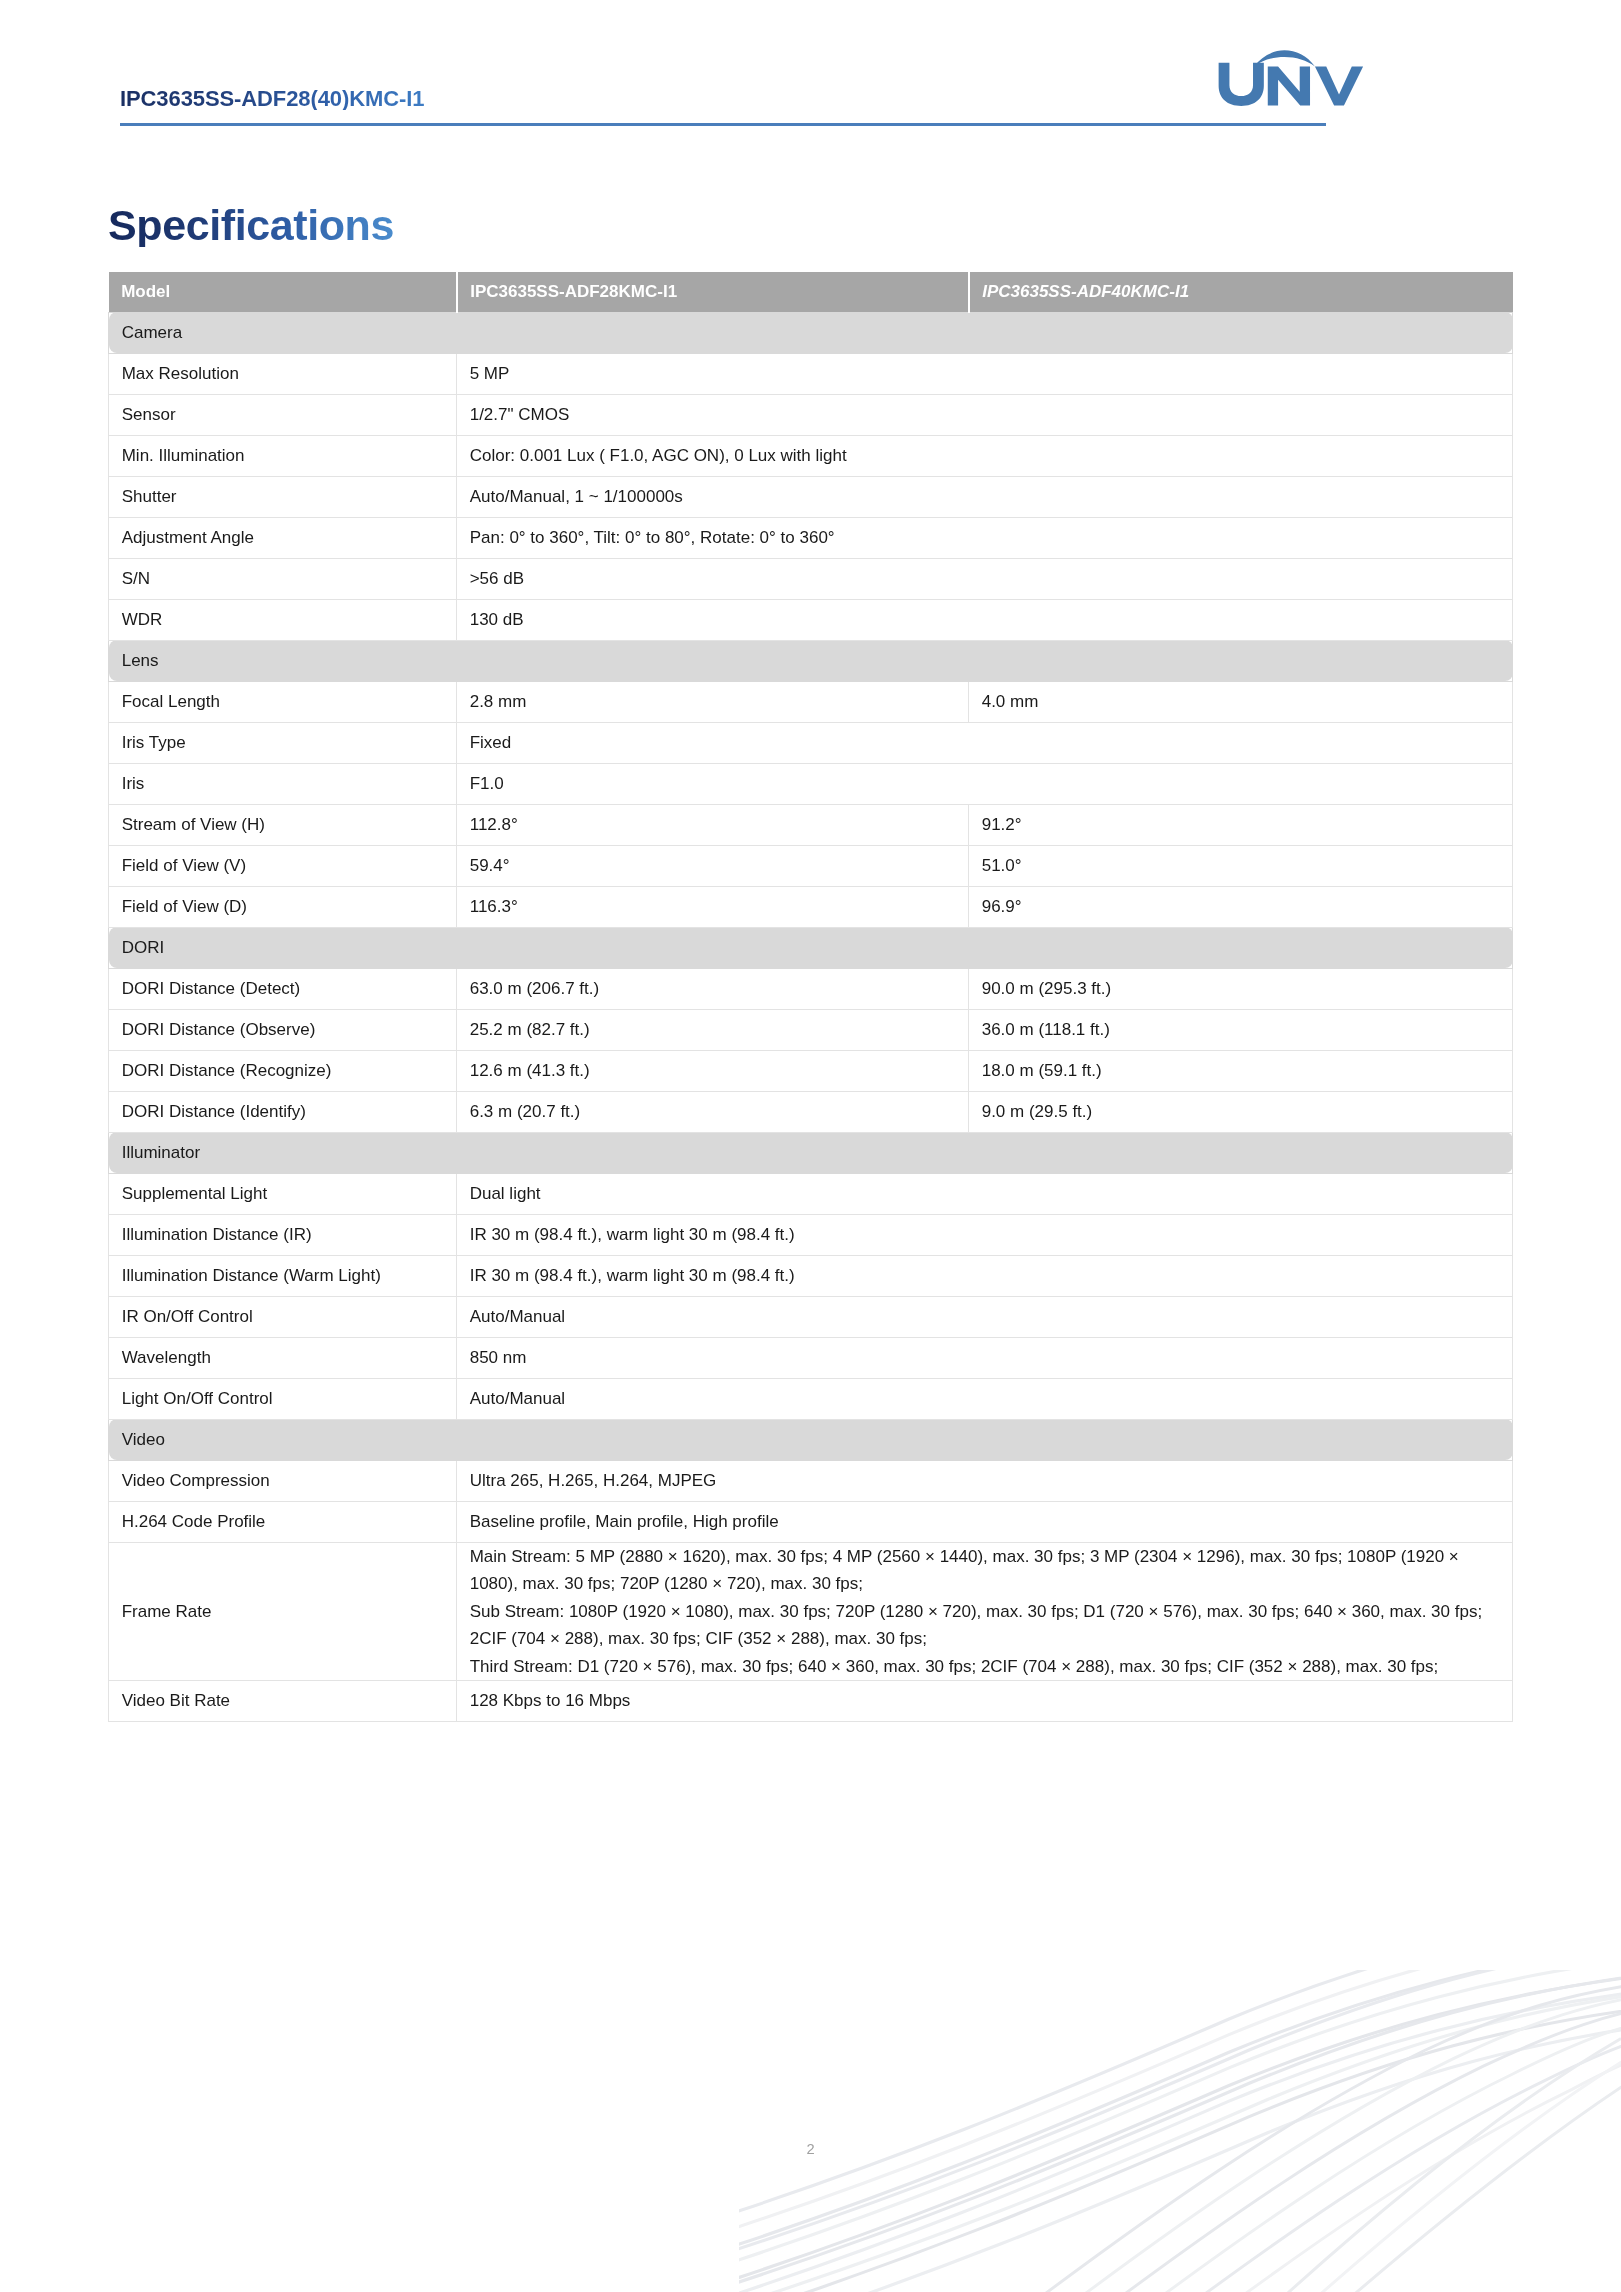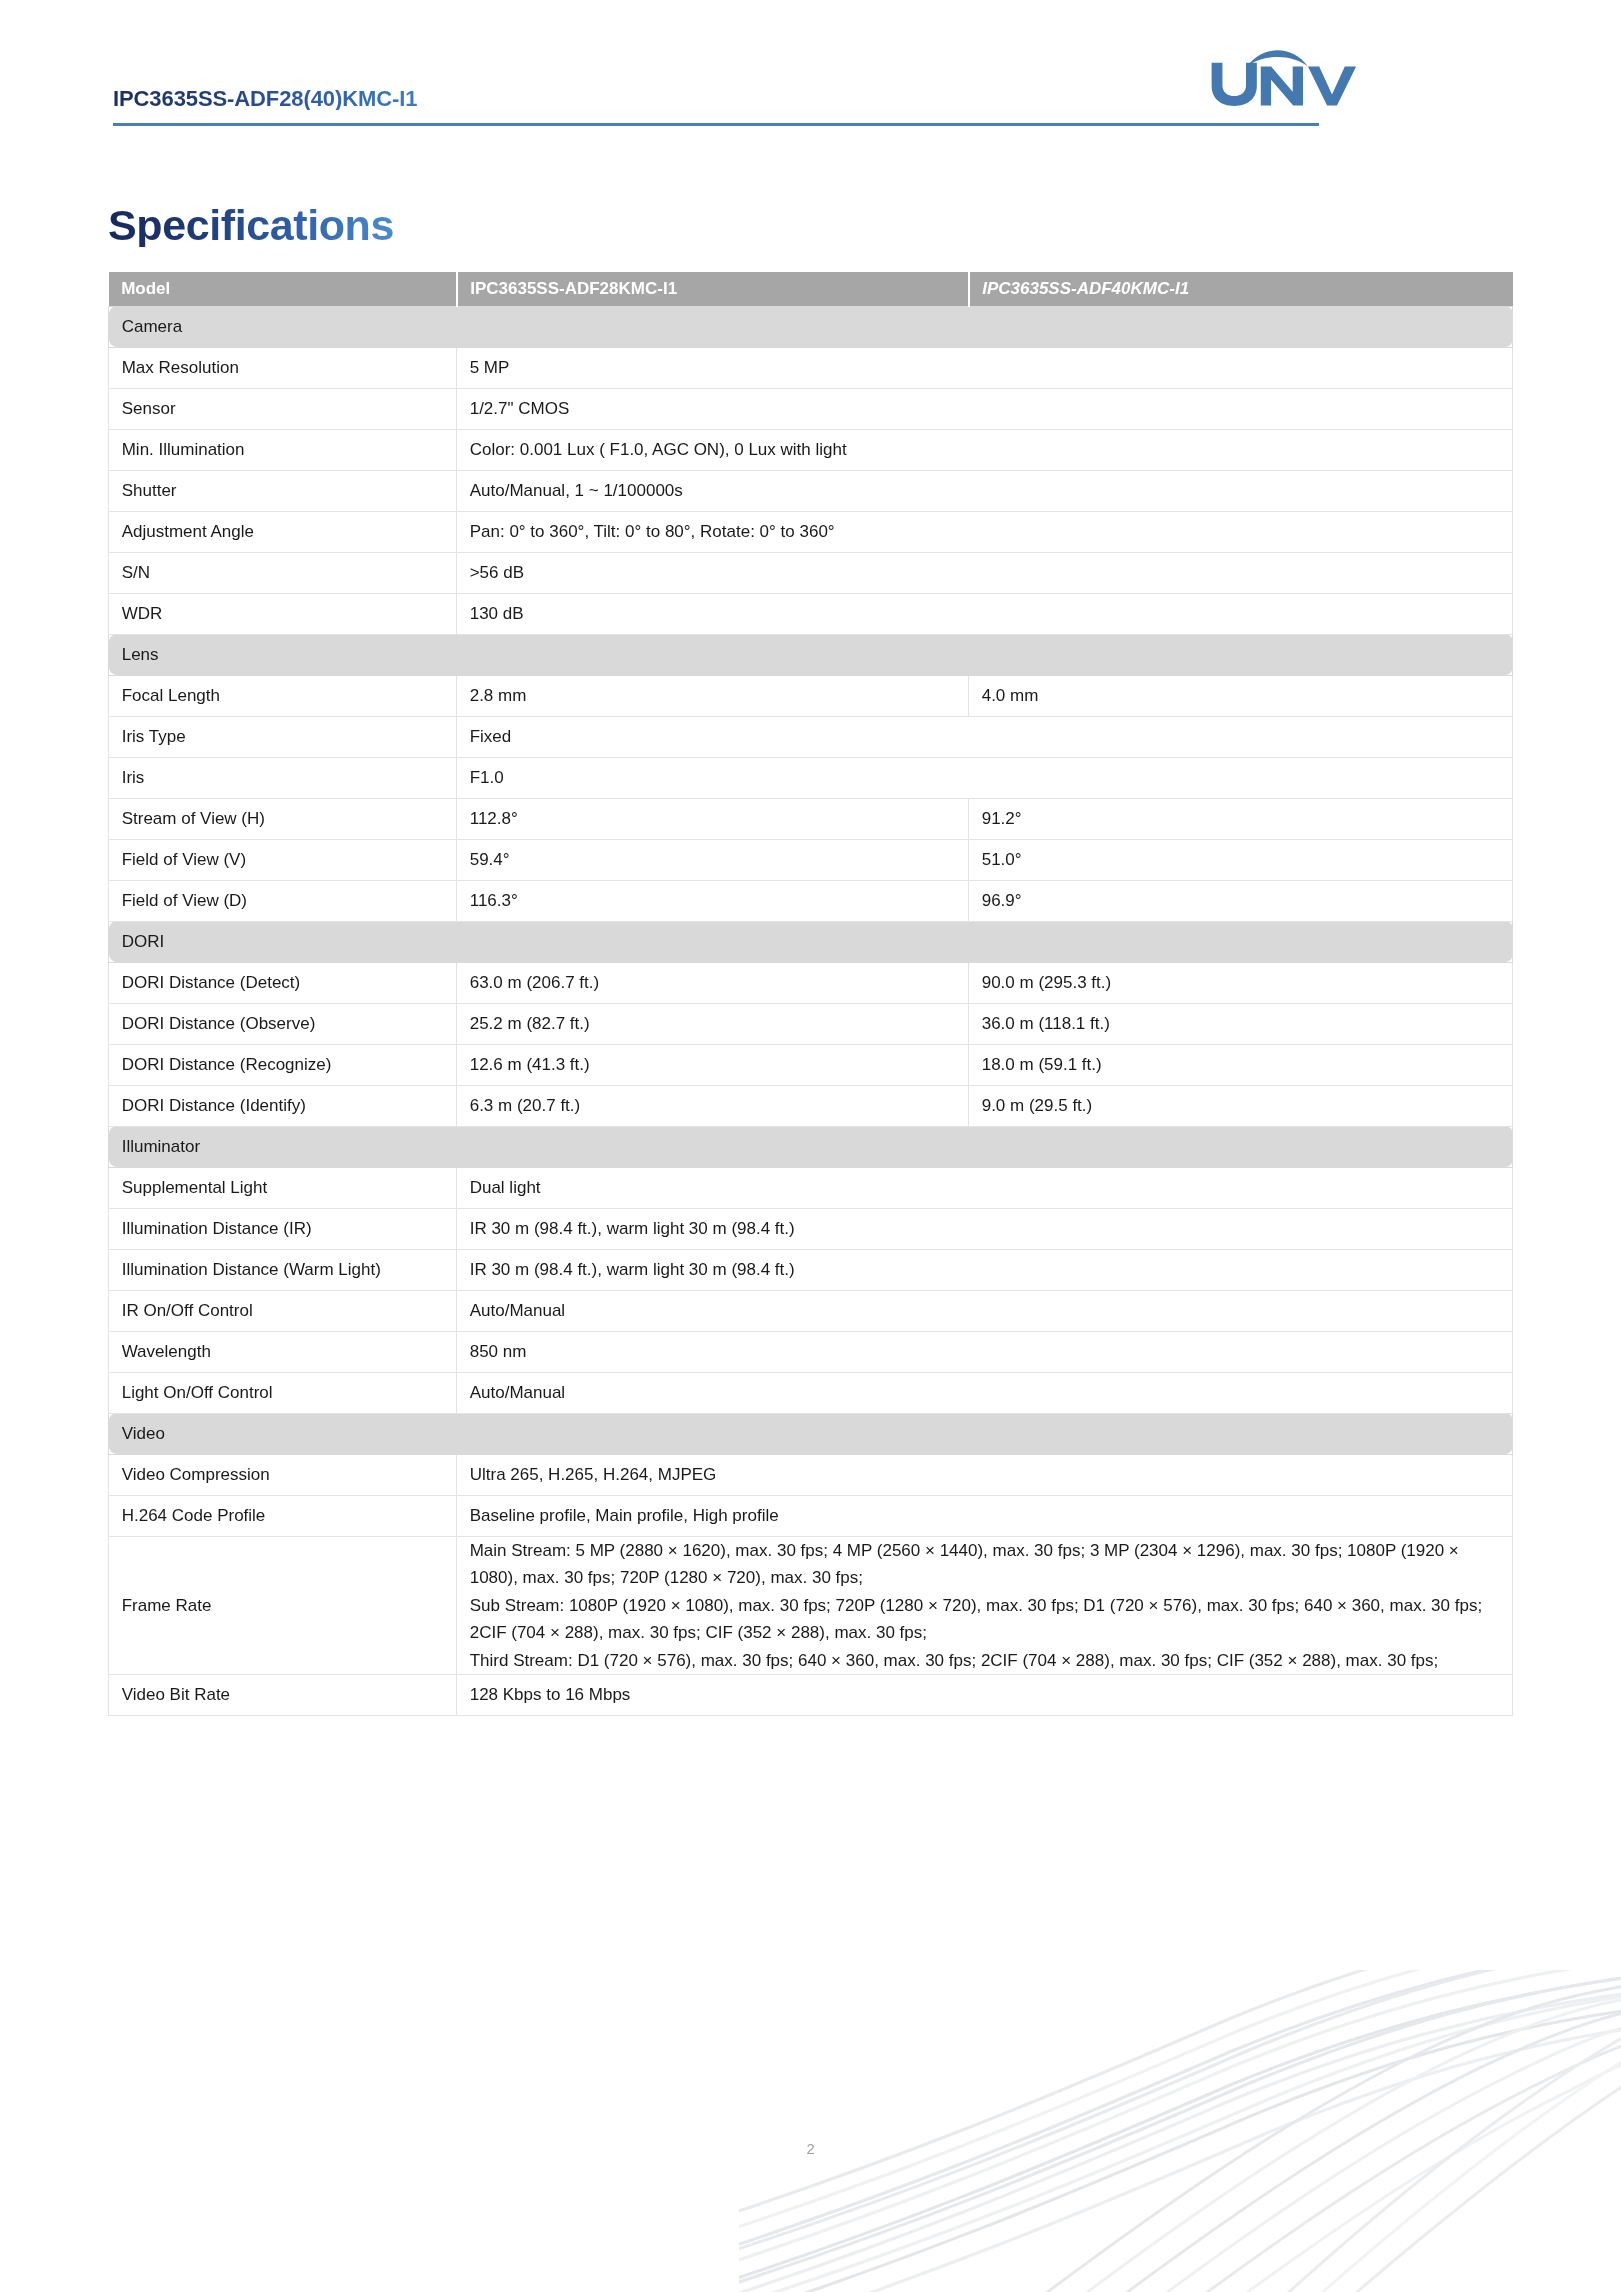--- a/index.html
+++ b/index.html
@@ -28,21 +28,21 @@
     width: 882px;
     height: 323px;
     pointer-events: none;
     z-index: 0;
   }
 
   
   .doc-header {
     position: absolute;
     top: 0;
-    left: 5px;
+    left: 12px;
     width: 1465px;
     height: 137px;
     z-index: 2;
   }
 
   .doc-header-title {
     position: absolute;
     left: 108px;
     top: 88px;
     font-size: 22px;
@@ -114,21 +114,21 @@
     border: 1px solid #e3e3e3;
     padding: 0 12.7px;
     vertical-align: middle;
     line-height: 1.62;
   }
 
   tr.header-row td {
     background: #a6a6a6;
     color: #ffffff;
     font-weight: bold;
-    height: 34px;
+    height: 40px;
     border-color: #ffffff;
     border-left-width: 2px;
     border-right-width: 2px;
     border-top: none;
     border-bottom: none;
   }
   tr.header-row td:first-child { border-left: none; }
   tr.header-row td:last-child  { border-right: none; font-style: italic; }
 
   tr.section-row td {

